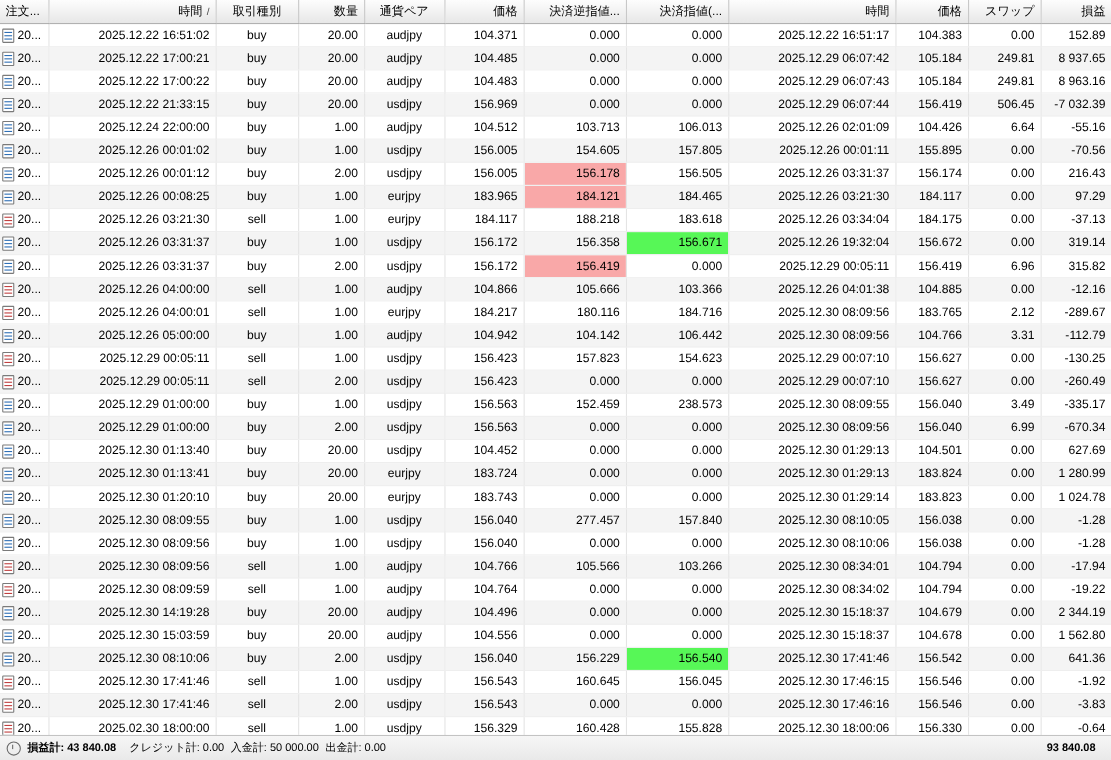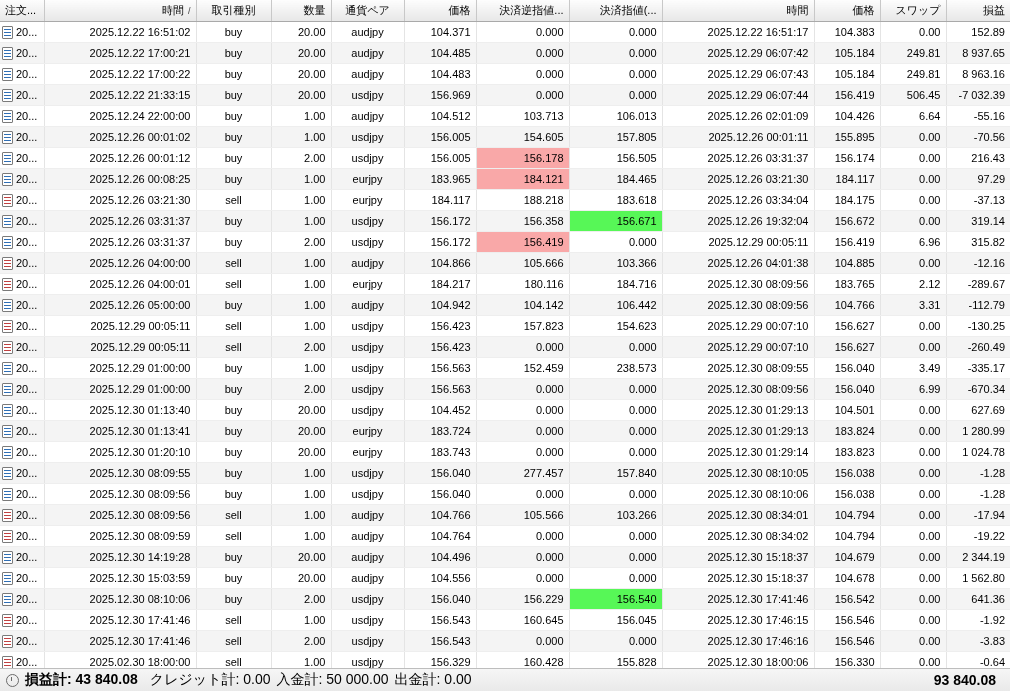--- a/index.html
+++ b/index.html
@@ -104,21 +104,21 @@
   .hl-green { background: #57f757 !important; }
   
   .statusbar {
     height: 22px;
     flex: 0 0 22px;
     background: linear-gradient(to bottom, #f6f6f6, #e9e9e9);
     border-top: 1px solid #bdbdbd;
     display: flex;
     align-items: center;
     padding: 0 6px;
-    font-size: 14px;
+    font-size: 10px;
     gap: 10px;
   }
   .status-left {
     display: flex;
     align-items: center;
     gap: 6px;
     flex: 1 1 auto;
   }
   .clock-icon {
     width: 11px; height: 11px;

